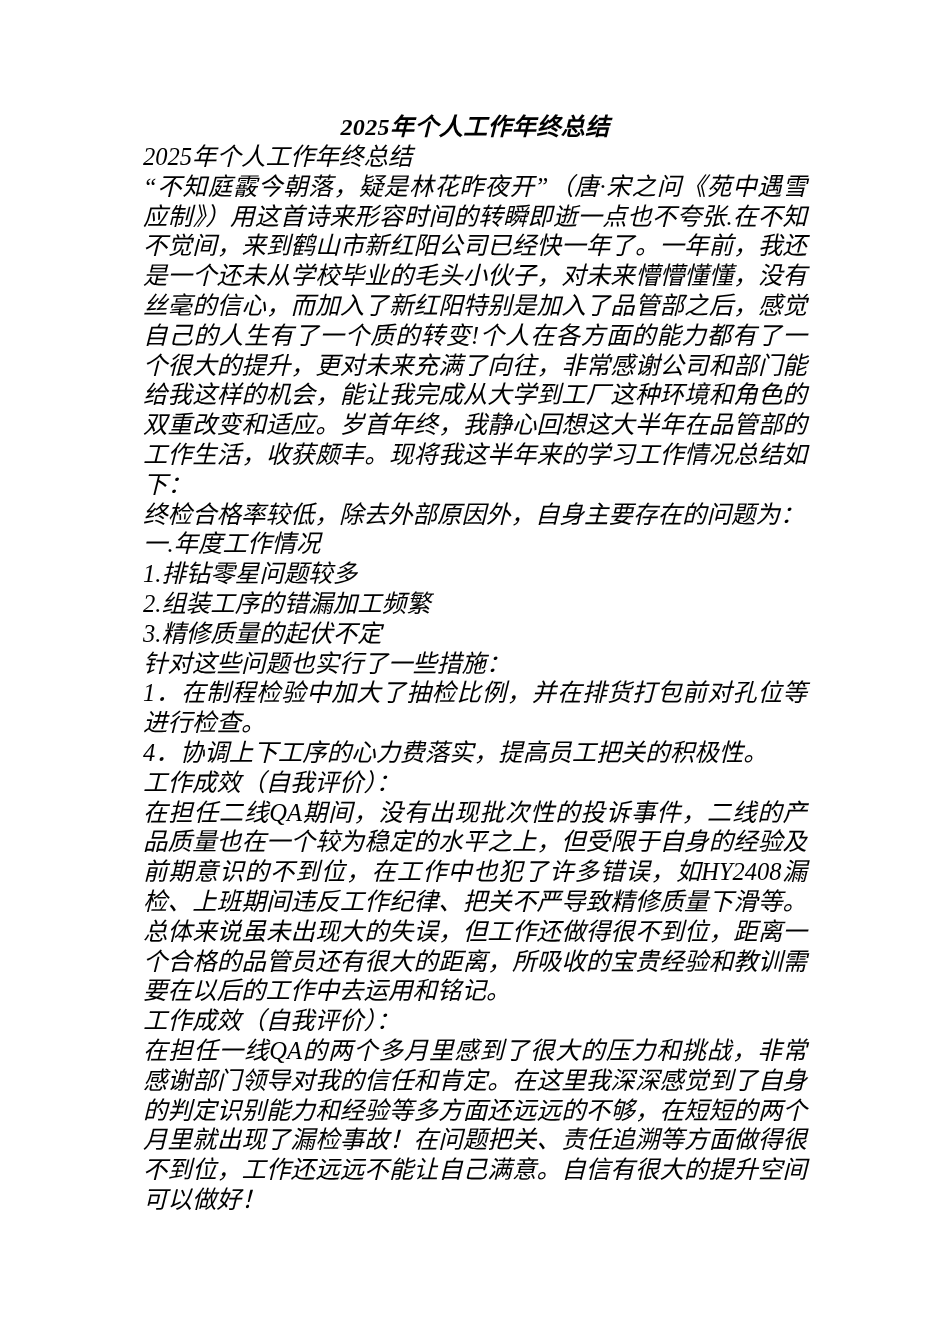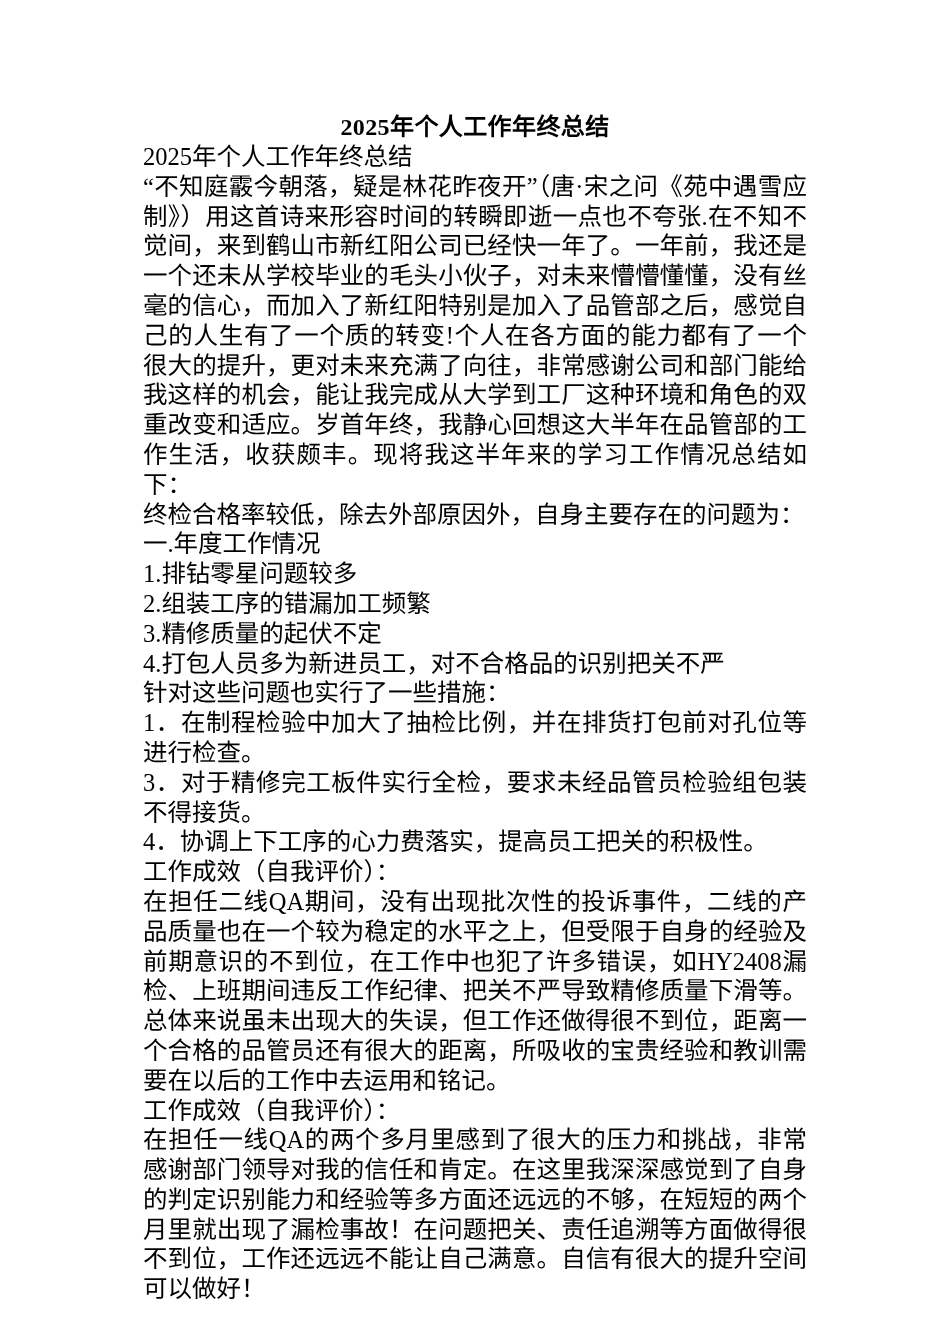--- a/index.html
+++ b/index.html
@@ -16,20 +16,21 @@
     color: #000000;
     -webkit-font-smoothing: none;
   }
 
   .page {
     position: relative;
     width: 950px;
     height: 1344px;
     background: #ffffff;
     box-sizing: border-box;
+    font-style: italic;
   }
 
   
   .doc-body {
     position: absolute;
     left: 143px;
     top: 112px;
     width: 664px;
   }
 
@@ -63,24 +64,22 @@
 
     <h1 class="doc-title">2025年个人工作年终总结</h1>
 
     <p class="para">2025年个人工作年终总结</p>
     <p class="para">“不知庭霰今朝落，疑是林花昨夜开”（唐·宋之问《苑中遇雪应制》）用这首诗来形容时间的转瞬即逝一点也不夸张.在不知不觉间，来到鹤山市新红阳公司已经快一年了。一年前，我还是一个还未从学校毕业的毛头小伙子，对未来懵懵懂懂，没有丝毫的信心，而加入了新红阳特别是加入了品管部之后，感觉自己的人生有了一个质的转变!个人在各方面的能力都有了一个很大的提升，更对未来充满了向往，非常感谢公司和部门能给我这样的机会，能让我完成从大学到工厂这种环境和角色的双重改变和适应。岁首年终，我静心回想这大半年在品管部的工作生活，收获颇丰。现将我这半年来的学习工作情况总结如下：</p>
     <p class="para">终检合格率较低，除去外部原因外，自身主要存在的问题为：</p>
     <p class="para">一.年度工作情况</p>
     <p class="para">1.排钻零星问题较多</p>
     <p class="para">2.组装工序的错漏加工频繁</p>
     <p class="para">3.精修质量的起伏不定</p>
-    <p class="para">4.打包人员多为新进员工，对不合格品的识别把关不严</p>
     <p class="para">针对这些问题也实行了一些措施：</p>
     <p class="para">1．在制程检验中加大了抽检比例，并在排货打包前对孔位等进行检查。</p>
-    <p class="para">3．对于精修完工板件实行全检，要求未经品管员检验组包装不得接货。</p>
     <p class="para">4．协调上下工序的心力费落实，提高员工把关的积极性。</p>
     <p class="para">工作成效（自我评价）：</p>
     <p class="para">在担任二线QA期间，没有出现批次性的投诉事件，二线的产品质量也在一个较为稳定的水平之上，但受限于自身的经验及前期意识的不到位，在工作中也犯了许多错误，如HY2408漏检、上班期间违反工作纪律、把关不严导致精修质量下滑等。总体来说虽未出现大的失误，但工作还做得很不到位，距离一个合格的品管员还有很大的距离，所吸收的宝贵经验和教训需要在以后的工作中去运用和铭记。</p>
     <p class="para">工作成效（自我评价）：</p>
     <p class="para">在担任一线QA的两个多月里感到了很大的压力和挑战，非常感谢部门领导对我的信任和肯定。在这里我深深感觉到了自身的判定识别能力和经验等多方面还远远的不够，在短短的两个月里就出现了漏检事故！在问题把关、责任追溯等方面做得很不到位，工作还远远不能让自己满意。自信有很大的提升空间可以做好！</p>
 
   </div>
 
 </div>
 

